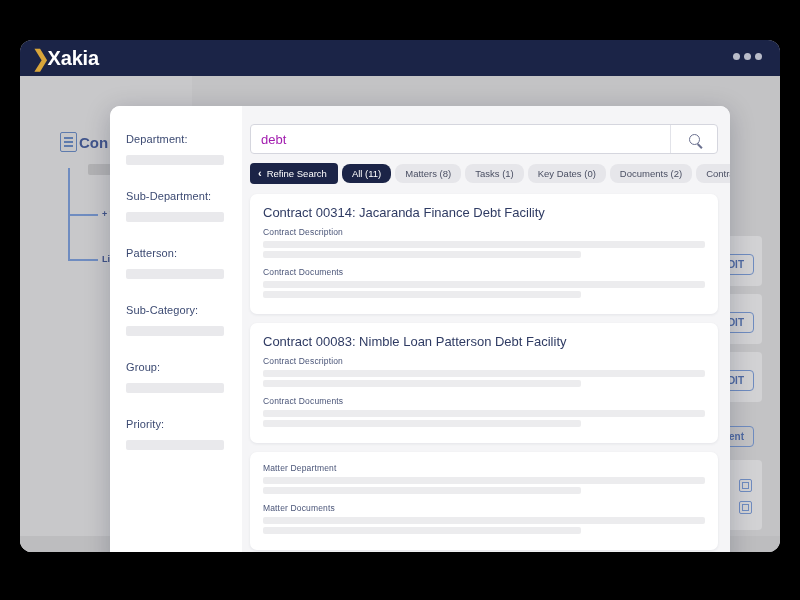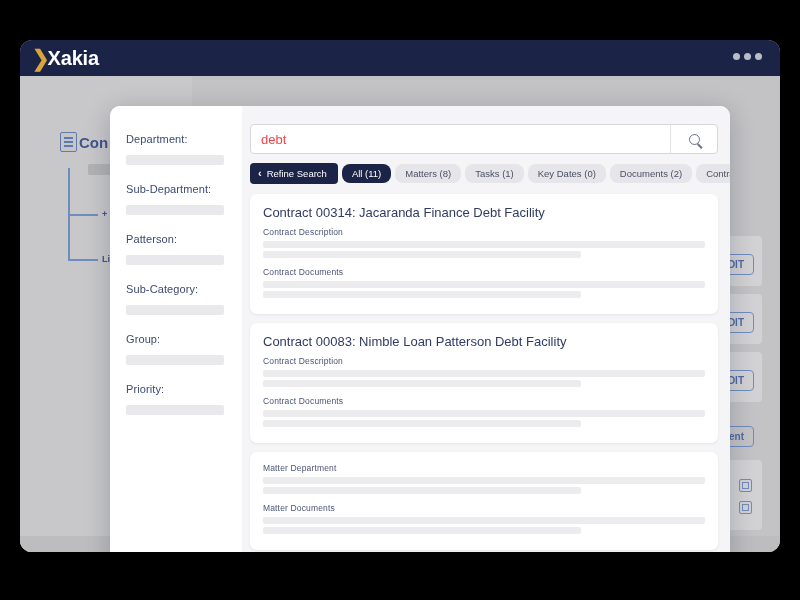--- a/index.html
+++ b/index.html
@@ -155,21 +155,21 @@
     overflow: hidden;
   }
 
   
   #filter-panel {
     width: 132px;
     padding: 27px 0 0 16px;
     background: #ffffff;
     flex: 0 0 132px;
   }
-  .filter-group { margin-bottom: 18px; }
+  .filter-group { margin-bottom: 25px; }
   .filter-label {
     font-size: 11px; color: #3c4a72;
     margin-bottom: 10px; font-weight: 400;
     letter-spacing: 0.1px;
   }
   .filter-field {
     width: 98px; height: 10px;
     background: #e9e9ec; border-radius: 2px;
   }
 
@@ -188,21 +188,21 @@
     border: 1px solid #d5d6de;
     border-radius: 4px;
     height: 30px;
     align-items: center;
     margin-bottom: 9px;
   }
   #search-input {
     flex: 1;
     border: none; outline: none;
     font-family: "Liberation Sans", sans-serif;
-    font-size: 13px; color: #ef4444;
+    font-size: 13px; color: #a21caf;
     padding: 0 10px; background: transparent;
     height: 100%;
   }
   #search-submit {
     width: 47px; height: 100%;
     border: none; border-left: 1px solid #e2e3e9;
     background: transparent;
     display: flex; align-items: center; justify-content: center;
     cursor: pointer;
   }

